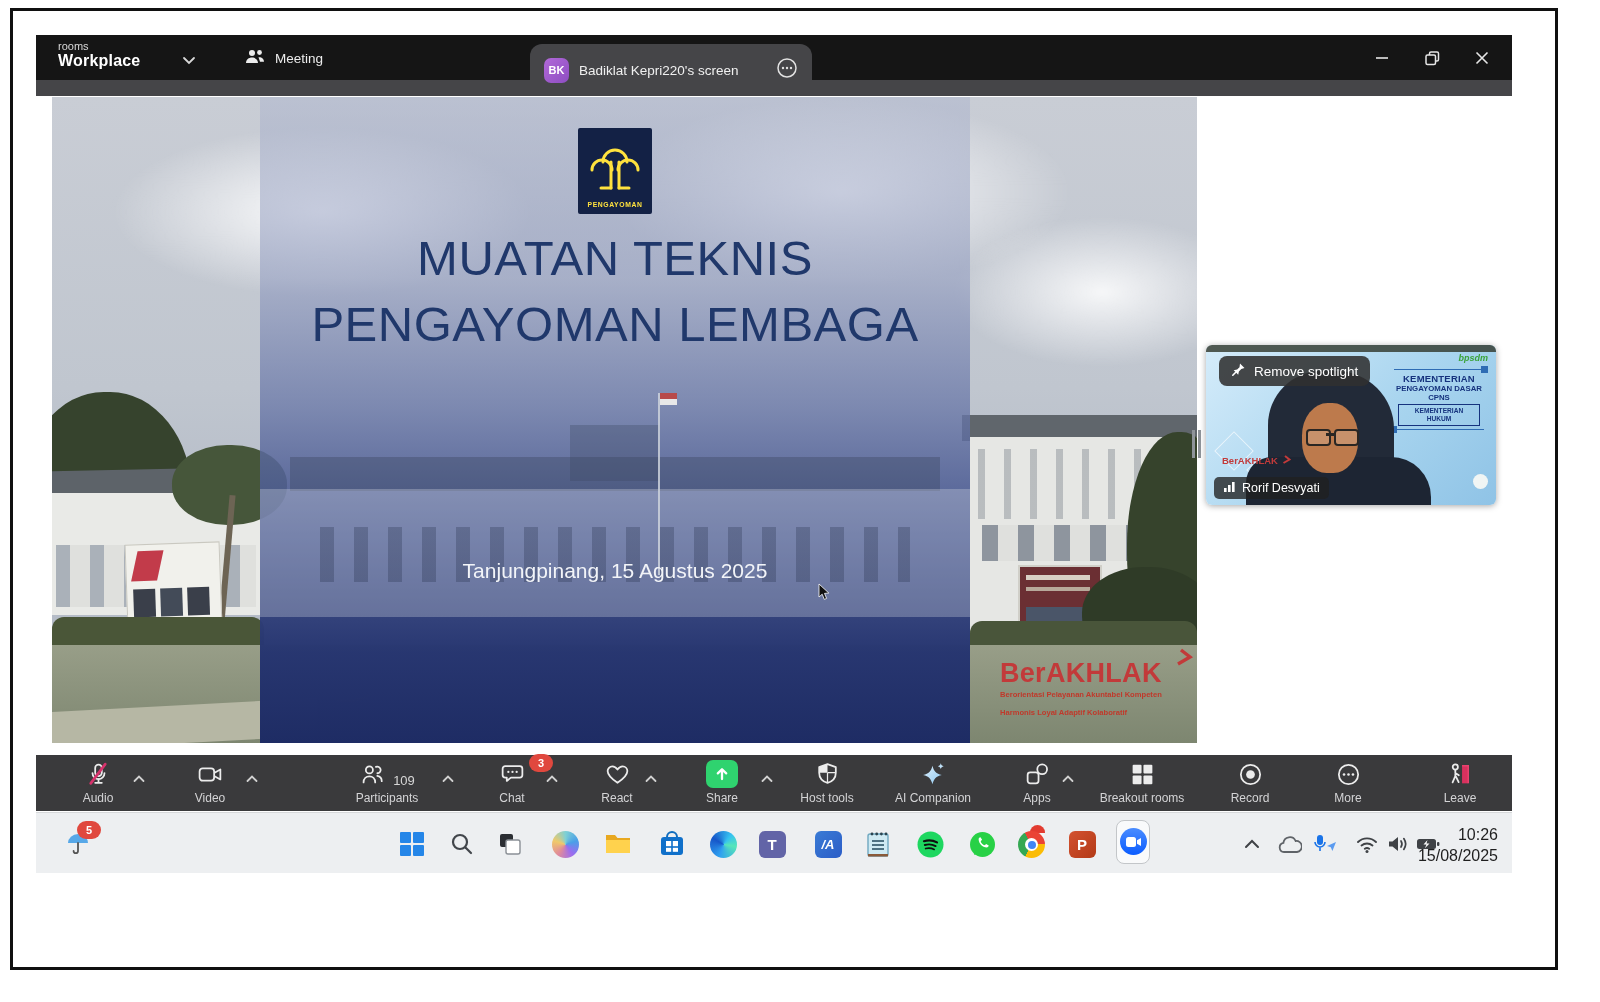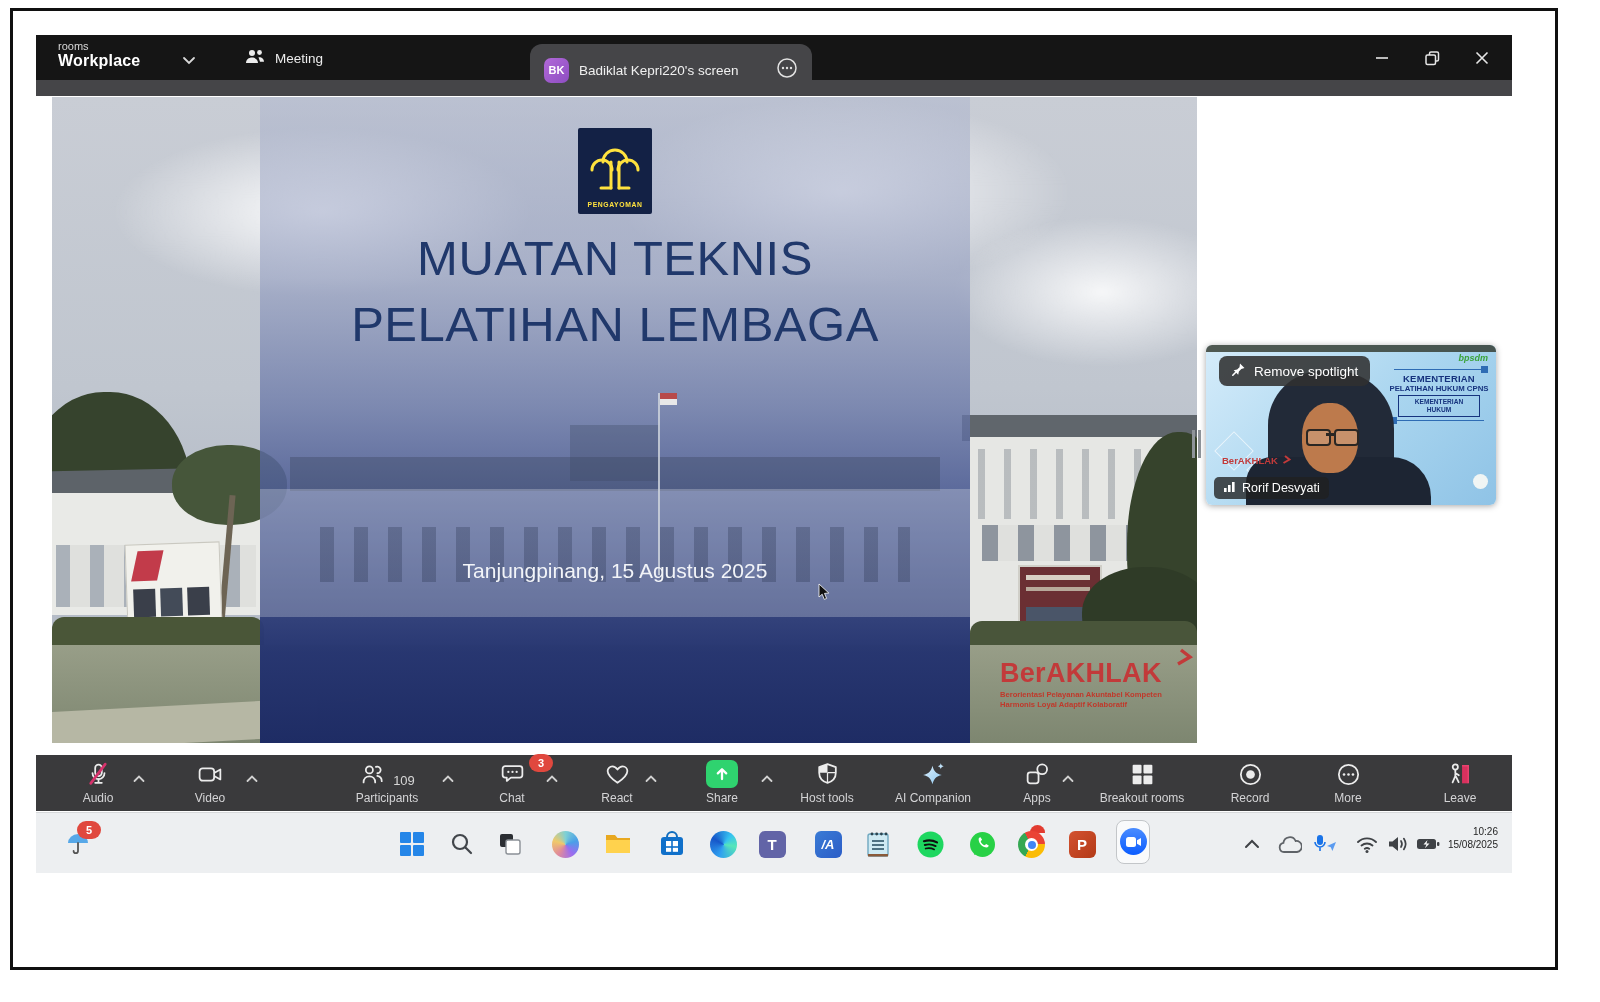--- a/index.html
+++ b/index.html
@@ -82,21 +82,21 @@
   .tb-ch{position:absolute;top:14px;transform:translateX(-50%)}
   .badge{position:absolute;min-width:18px;height:18px;border-radius:9px;background:#e0483e;color:#fff;
          font-size:11px;font-weight:bold;display:flex;align-items:center;justify-content:center;padding:0 3px}
   .cnt{color:#d6d6d6;font-size:13px}
   .sharebox{width:32px;height:28px;border-radius:7px;background:#2fd36f;display:flex;align-items:center;justify-content:center}
 
   
   .taskbar{left:36px;top:812px;width:1476px;height:60px;background:#edeff1;border-top:1px solid #d6d8da}
   .tkic{position:absolute;top:14px;transform:translateX(-50%);width:34px;height:34px;display:flex;
         align-items:center;justify-content:center}
-  .clock{position:absolute;right:14px;top:12px;text-align:right;color:#1f1f1f;font-size:10px;line-height:1.3}
+  .clock{position:absolute;right:14px;top:12px;text-align:right;color:#1f1f1f;font-size:16px;line-height:1.3}
   .roundapp{width:27px;height:27px;border-radius:50%}
   .sqapp{width:27px;height:27px;border-radius:6px;display:flex;align-items:center;justify-content:center;
          color:#fff;font-weight:bold}
   .zoomactive{width:42px;height:42px;border-radius:8px;background:#f9fafb;border:1px solid #c3c6c9;
       display:flex;align-items:center;justify-content:center;margin-top:-5px}
 </style>
 </head>
 <body>
 
 <div class="abs frame"></div>
@@ -218,31 +218,31 @@
             <path d="M34 38 A10 10 0 0 1 54 38"></path>
             <path d="M27 30 V56 M35 30 V56"></path>
             <path d="M27 56 H17 M35 56 H45"></path>
           </g>
         </svg>
         <div class="cap">PENGAYOMAN</div>
       </div>
 
       <div class="abs slidetitle">
         <div>MUATAN TEKNIS</div>
-        <div>PELATIHAN LEMBAGA</div>
+        <div>PENGAYOMAN LEMBAGA</div>
       </div>
       <div class="abs slidedate">Tanjungpinang, 15 Agustus 2025</div>
 
       <div class="abs berakhlak">
         <svg width="20" height="18" viewBox="0 0 20 18" style="position:absolute;right:2px;top:-12px">
             <path d="M4 16 16 9 7 2" fill="none" stroke="#c23a3a" stroke-width="3.4" stroke-linejoin="miter"></path>
           </svg>
         <div class="bk-title">BerAKHLAK</div>
         <div class="bk-tag">Berorientasi Pelayanan Akuntabel Kompeten</div>
-        <div class="bk-tag" style="margin-top:0">Harmonis Loyal Adaptif Kolaboratif</div>
+        <div class="bk-tag" style="margin-top:8px">Harmonis Loyal Adaptif Kolaboratif</div>
       </div>
 
       <div class="abs" style="left:766px;top:486px">
         <svg width="13" height="18" viewBox="0 0 13 18">
             <path d="M1 1 L1 14 L4.2 11.2 L6.3 16.4 L8.6 15.4 L6.5 10.4 L10.8 10 Z" fill="#111" stroke="#fff" stroke-width=".8"></path>
           </svg>
       </div>
     </div>
 
     <div class="abs handle" style="left:1156px;top:334px">
@@ -256,21 +256,21 @@
       <div class="abs diam" style="left:44px;top:116px;width:16px;height:16px"></div>
       <div class="abs diam" style="left:66px;top:84px;width:10px;height:10px"></div>
 
       <div class="abs bpsdm">bpsdm</div>
 
       <div class="abs fasil">
         <div style="border-top:1.5px solid #2e6cb4;margin:0 6px 3px 6px;position:relative">
           <span class="bsq" style="position:absolute;right:-4px;top:-4px"></span>
         </div>
         <div class="l1">KEMENTERIAN</div>
-        <div class="l2">PELATIHAN HUKUM CPNS</div>
+        <div class="l2">PENGAYOMAN DASAR CPNS</div>
         <div class="box">
           <div>KEMENTERIAN</div>
           <div>HUKUM</div>
         </div>
         <div style="position:relative;margin:3px 6px 0 6px;border-top:1.5px solid #2e6cb4">
           <span class="bsq" style="position:absolute;left:-4px;top:-4px"></span>
         </div>
       </div>
 
       <div class="abs hijab"></div>

